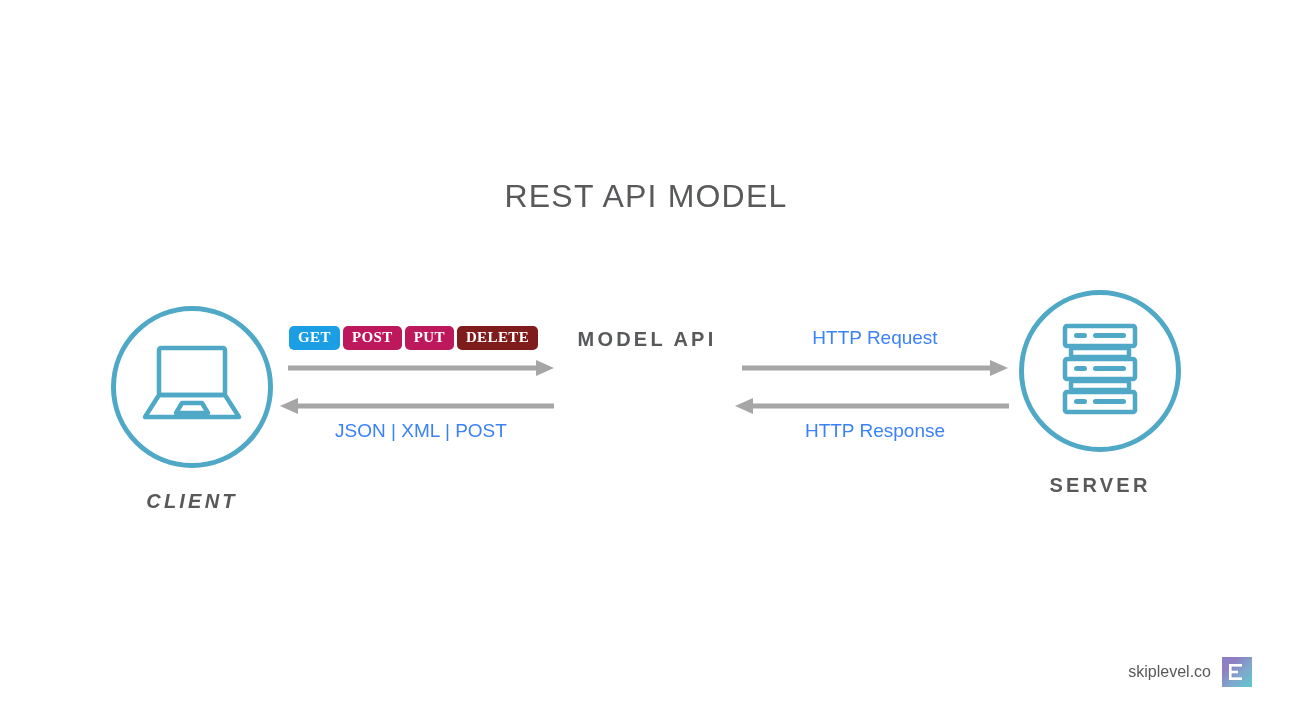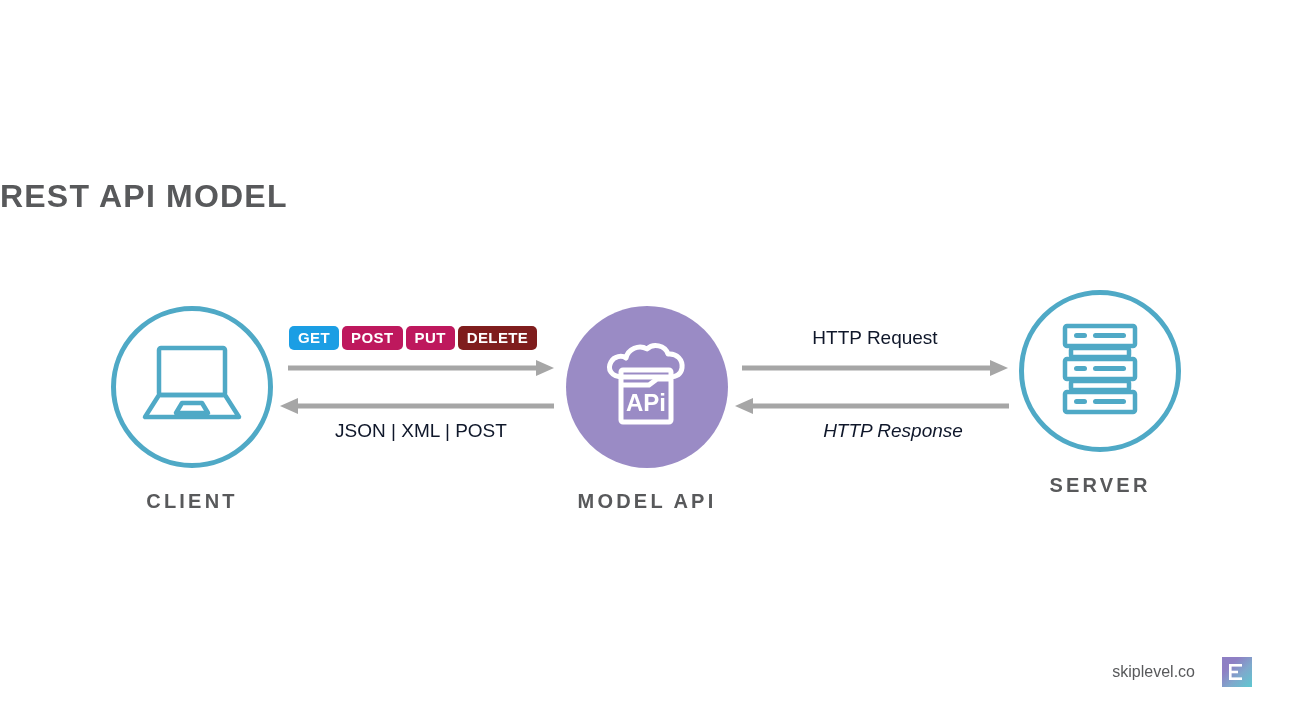--- a/index.html
+++ b/index.html
@@ -15,33 +15,34 @@
     font-family: "Liberation Sans", sans-serif;
     color: #58595b;
   }
 
   
   #page-title {
     position: absolute;
     top: 178px;
     left: 0;
     width: 1292px;
+    text-align: center;
     font-size: 32px;
-    font-weight: bold;
+    font-weight: normal;
     letter-spacing: 1.2px;
     color: #58595b;
   }
 
   
   .node {
     position: absolute;
     width: 220px;
     text-align: center;
   }
-  #node-client { left: 82px;  top: 306px; }
+  #node-client { left: 82px;  top: 306px; font-style: italic; }
   #node-restapi{ left: 537px; top: 306px; }
   #node-server { left: 990px; top: 290px; }
 
   .circle-outline {
     width: 162px;
     height: 162px;
     border-radius: 50%;
     border: 5px solid #4fa9c6;
     box-sizing: border-box;
     margin: 0 auto;
@@ -78,49 +79,50 @@
     align-items: center;
   }
   .badge {
     color: #ffffff;
     font-size: 15px;
     font-weight: bold;
     letter-spacing: 0.4px;
     border-radius: 5px;
     padding: 4px 9px 5px 9px;
     line-height: 1;
+    font-family: Liberation Serif, serif;
   }
 
   
   .arrow-wrap { position: absolute; }
   .arrow-label {
     position: absolute;
     font-size: 19px;
-    color: #0f172a;
+    color: #3b82f6;
     white-space: nowrap;
     text-align: center;
   }
 
   #arrow-client-to-api  { left: 288px; top: 360px; }
   #arrow-api-to-client  { left: 280px; top: 398px; }
   #label-json           { left: 288px; top: 420px; width: 266px; }
 
   #arrow-api-to-server  { left: 742px; top: 360px; }
   #label-http-request   { left: 742px; top: 327px; width: 266px; }
   #arrow-server-to-api  { left: 735px; top: 398px; }
-  #label-http-response  { left: 760px; top: 420px; width: 266px; font-style: italic; }
+  #label-http-response  { left: 742px; top: 420px; width: 266px; }
 
   
   #footer-logo {
     position: absolute;
     right: 40px;
     bottom: 40px;
     display: flex;
     align-items: center;
-    gap: 27px;
+    gap: 11px;
   }
   #footer-logo-text {
     font-size: 16px;
     color: #58595b;
   }
   #footer-logo-mark {
     width: 30px;
     height: 30px;
     background: linear-gradient(135deg, #8e7fc4 0%, #8e7fc4 28%, #7fa8cc 60%, #5ec8d0 100%);
     display: flex;
@@ -140,34 +142,20 @@
         <rect x="19" y="5" width="66" height="47" rx="2" stroke="#4fa9c6" stroke-width="4.5"></rect>
         <path d="M19 52 L5 74 H99 L85 52 Z" stroke="#4fa9c6" stroke-width="4.5" stroke-linejoin="round" fill="none"></path>
         <path d="M42 60 H62 L68 70 H36 Z" stroke="#4fa9c6" stroke-width="4.5" stroke-linejoin="round" fill="none"></path>
       </svg>
     </span>
   </div>
   <div class="node-label">CLIENT</div>
 </div>
 
 <div class="node" id="node-restapi">
-  <div class="circle-filled">
-    <span>
-      <svg width="96" height="96" viewBox="0 0 96 96" fill="none">
-
-        <path d="M24 40 C12 40 8 32 12 25 C15 19 23 18 27 21 C29 12 40 7 48 12 C54 6 66 8 69 17 C78 16 84 23 83 31 C82 38 76 40 70 40 Z" stroke="#ffffff" stroke-width="5" stroke-linejoin="round" fill="none"></path>
-
-        <rect x="22" y="33" width="50" height="52" rx="2" stroke="#ffffff" stroke-width="5"></rect>
-
-        <path d="M22 48 H50 L58 42 H72" stroke="#ffffff" stroke-width="5" stroke-linejoin="round" fill="none"></path>
-
-        <text x="47" y="74" font-family="Liberation Sans, sans-serif" font-size="24" font-weight="bold" fill="#ffffff" text-anchor="middle">APi</text>
-      </svg>
-    </span>
-  </div>
   <div class="node-label">MODEL API</div>
 </div>
 
 <div class="node" id="node-server">
   <div class="circle-outline">
     <span>
       <svg width="86" height="94" viewBox="0 0 86 94" fill="none">
         <g stroke="#4fa9c6" stroke-width="4.5">
           <rect x="8" y="4" width="70" height="20" rx="2"></rect>
           <rect x="14" y="26" width="58" height="9" rx="2"></rect>

